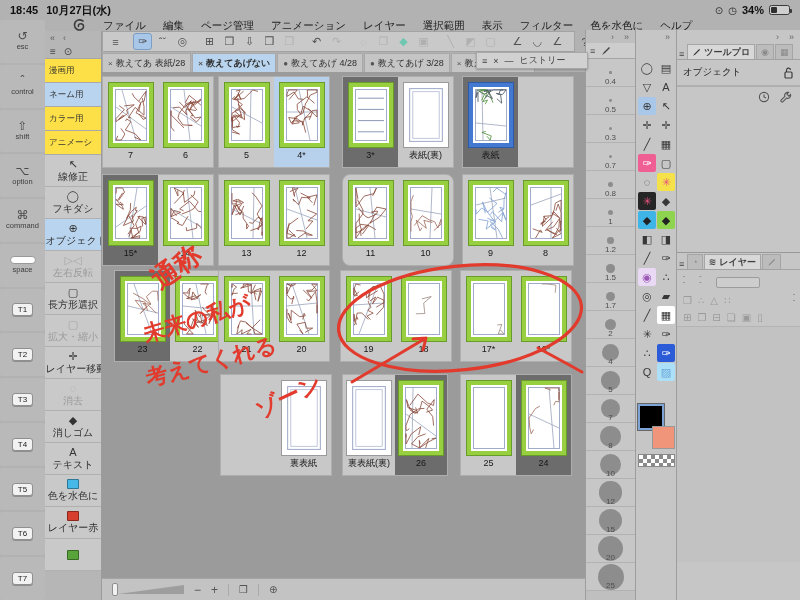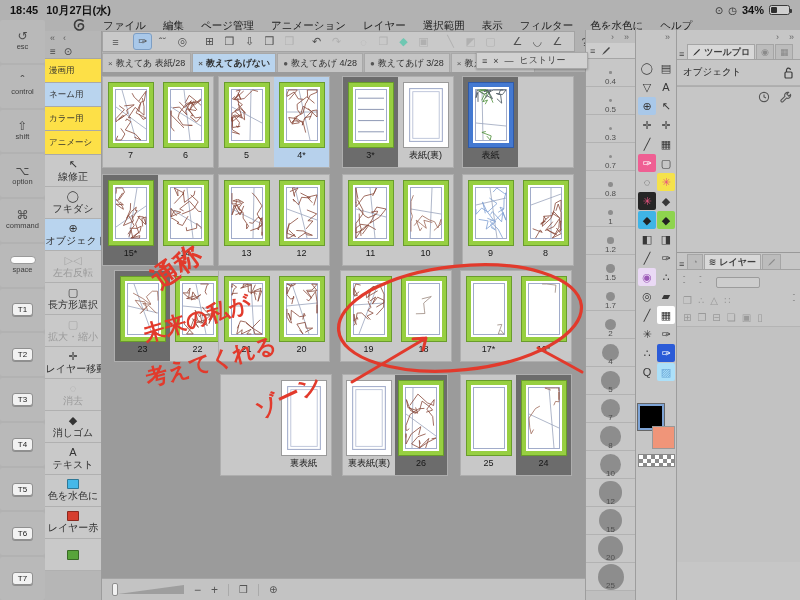--- a/index.html
+++ b/index.html
@@ -493,21 +493,21 @@
               <path d="M29.8,20.4 L33.0,9.9 L23.3,12.2 L28.2,17.5 L28.2,17.3" fill="none" stroke="#8a4a3c" stroke-width="0.9" stroke-linejoin="round" opacity="0.9"></path>
               <path d="M5.9,6.6 L14.0,3.0 L10.1,8.7 L10.5,11.4 L8.4,3.0 L10.9,3.0" fill="none" stroke="#8a4a3c" stroke-width="0.9" stroke-linejoin="round" opacity="0.9"></path>
               <path d="M13.0,46.0 L12.6,45.5 L19.9,46.0 L23.0,49.9 L28.4,50.3 L21.8,47.5 L13.9,53.0" fill="none" stroke="#8a4a3c" stroke-width="0.9" stroke-linejoin="round" opacity="0.9"></path>
               <path d="M10.9,49.5 L5.0,53.0 L3.0,53.0 L3.0,45.9 L5.3,37.9" fill="none" stroke="#8a4a3c" stroke-width="0.9" stroke-linejoin="round" opacity="0.9"></path>
               <path d="M22.1,43.9 L28.9,36.0 L23.9,35.7 L32.7,28.9 L22.9,24.9" fill="none" stroke="#8a4a3c" stroke-width="0.9" stroke-linejoin="round" opacity="0.9"></path>
             </svg></div>
         </div>
         <div class="plabel">12</div>
       </div>
     </div>
-    <div class="spread" style="left: 240px; top: 102px; width: 112px; height: 92px;">
+    <div class="spread" style="left: 240px; top: 102px; width: 112px; height: 92px; border-radius: 8px;">
       <div class="phalf">
         <div class="pframe green" style="height:66px">
           <div class="psheet"><svg width="100%" height="100%" viewBox="0 0 36 56" preserveAspectRatio="none">
               <rect x="2.5" y="2.5" width="31" height="51" fill="none" stroke="#97a3c4" stroke-width="1" opacity="0.9"></rect>
               <line x1="3" y1="24" x2="33" y2="32" stroke="#9aa4bc" stroke-width="0.8"></line>
               <line x1="17" y1="3" x2="22" y2="53" stroke="#9aa4bc" stroke-width="0.8"></line>
               <path d="M22.8,44.6 L15.4,40.4 L7.8,39.3 L3.0,43.1 L3.0,53.0 L8.4,45.0 L6.4,37.3 L6.2,28.6" fill="none" stroke="#8a4a3c" stroke-width="0.9" stroke-linejoin="round" opacity="0.9"></path>
               <path d="M9.4,49.1 L15.8,40.3 L13.9,40.4 L7.6,45.4 L8.0,51.0" fill="none" stroke="#8a4a3c" stroke-width="0.9" stroke-linejoin="round" opacity="0.9"></path>
               <path d="M5.2,22.5 L11.7,30.8 L15.2,32.8 L23.6,29.1 L24.7,25.9" fill="none" stroke="#8a4a3c" stroke-width="0.9" stroke-linejoin="round" opacity="0.9"></path>
               <path d="M18.4,36.1 L10.9,44.3 L3.0,47.9 L3.0,46.2 L3.0,38.3 L9.7,29.1 L9.9,24.9 L4.4,14.5" fill="none" stroke="#8a4a3c" stroke-width="0.9" stroke-linejoin="round" opacity="0.9"></path>

